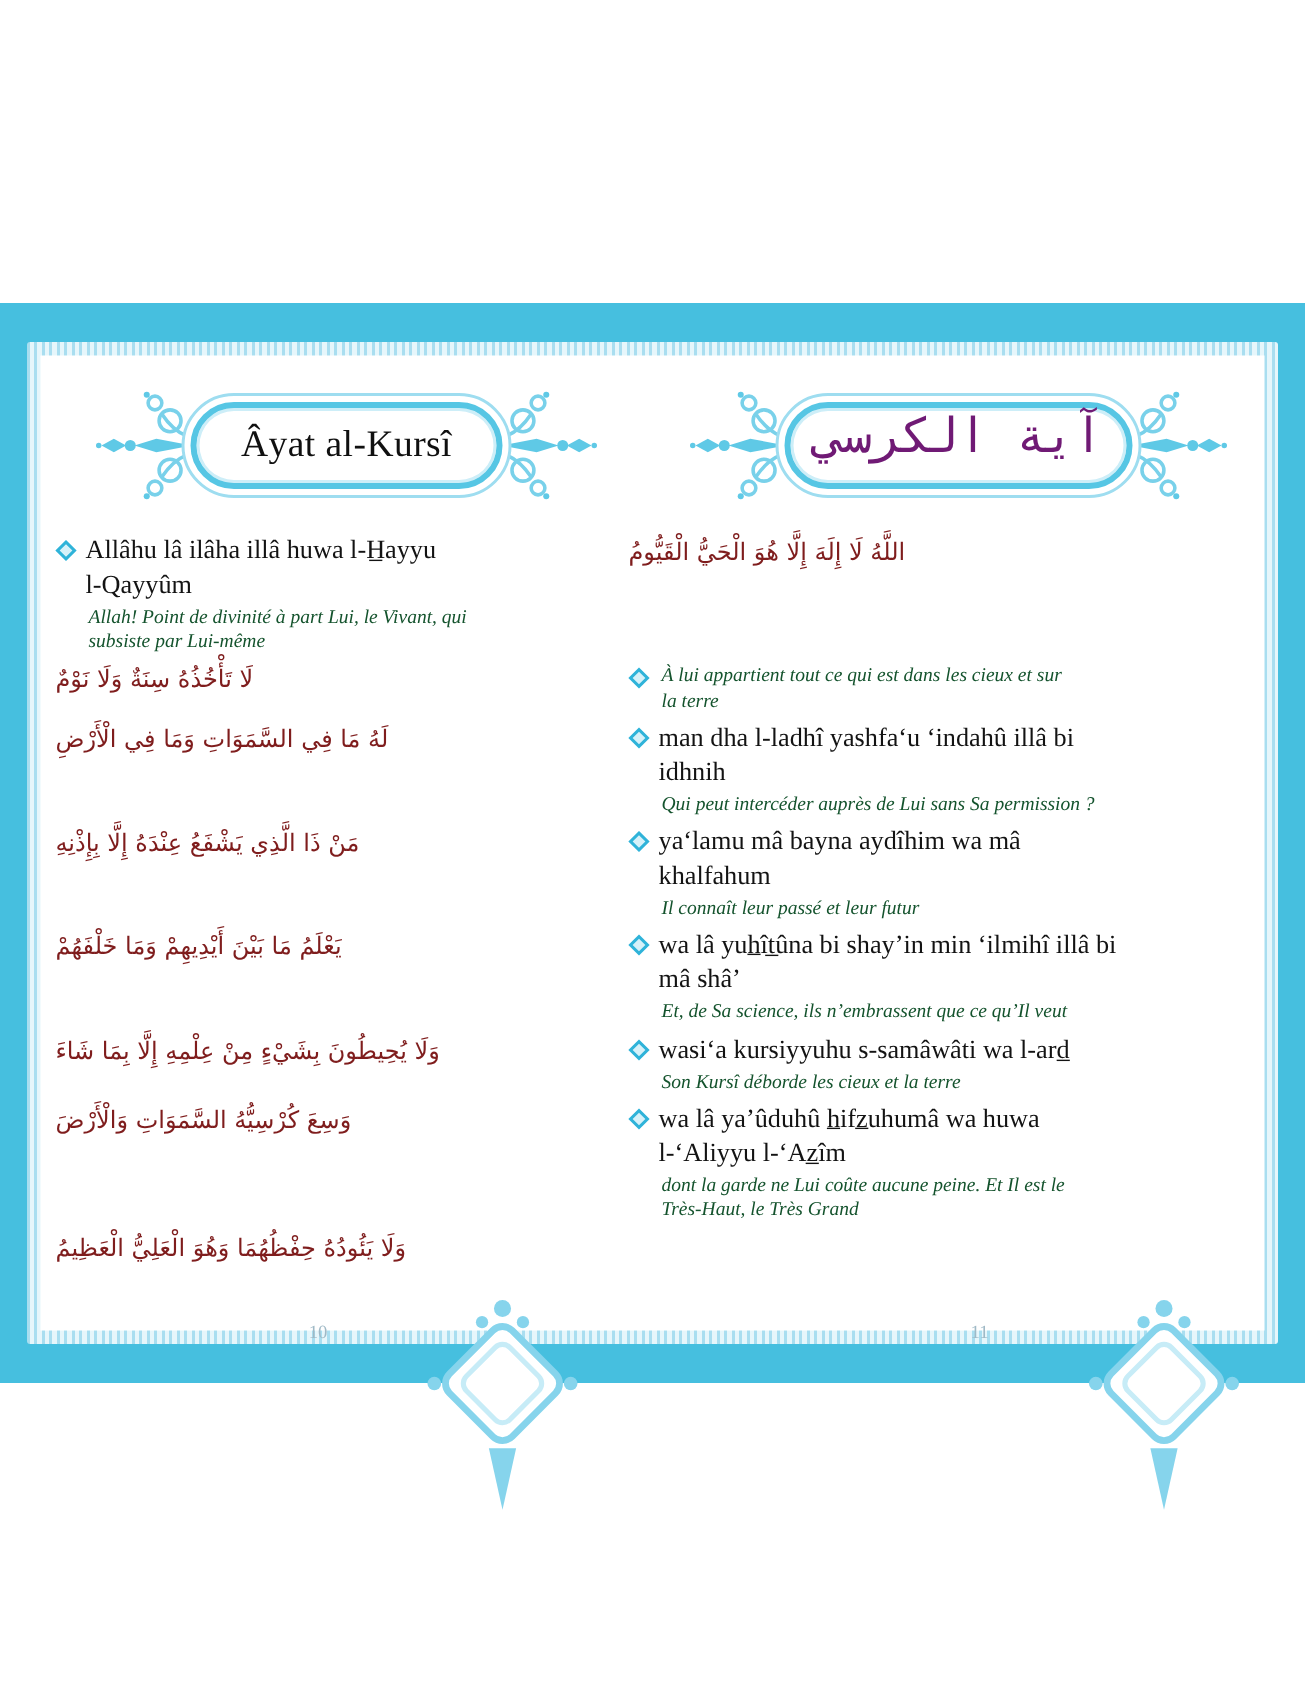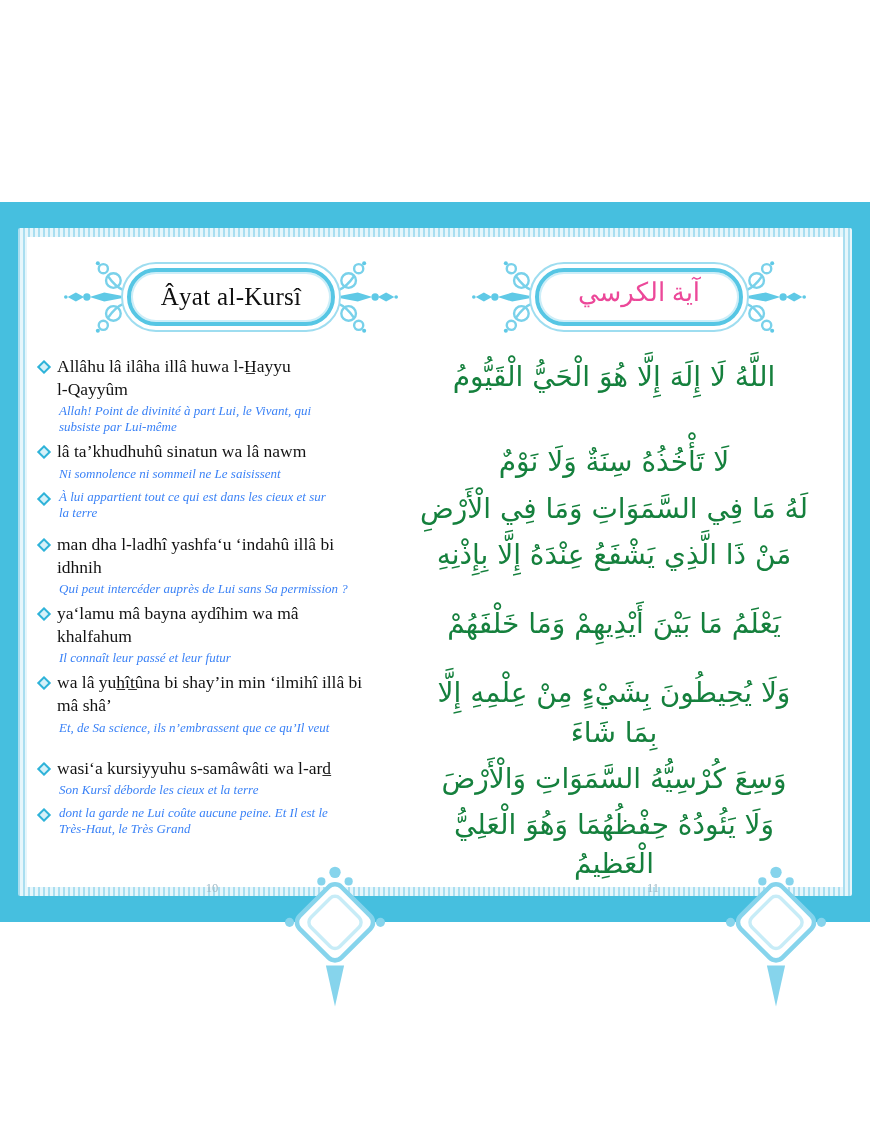--- a/index.html
+++ b/index.html
@@ -22,39 +22,39 @@
   
   .headers { display:flex; margin-top:12px; height:96px; flex:none; }
   .header { flex:1; display:flex; align-items:center; justify-content:center; }
   .cartouche { border:2px solid #9eddf0; border-radius:46px; padding:4px; background:#fff; z-index:2; }
   .cartouche-in {
     border:4px solid #56c6e4; border-radius:40px; min-width:208px; height:58px;
     display:flex; align-items:center; justify-content:center; padding:0 16px; box-sizing:border-box;
     box-shadow:inset 0 0 0 2px #cdeef8; background:#fff;
   }
   .title-latin { font-size:25px; font-weight:normal; color:#101010; letter-spacing:.3px; }
-  .title-arabic { font-size:26px; font-family:Liberation Serif, serif; color:#ec4899; line-height:1; padding-bottom:8px; }
+  .title-arabic { font-size:32px; font-family:Liberation Mono, monospace; color:#701a75; line-height:1; padding-bottom:8px; }
   .flourish { width:64px; height:88px; flex:none; margin:0 -7px; z-index:1; }
   .flip { transform:scaleX(-1); }
 
   
   .content {
     flex:1; display:grid; grid-template-columns:372px 1fr; column-gap:10px; row-gap:5px;
     align-content:start; margin:10px 34px 0 10px;
   }
   .item { position:relative; padding-left:20px; }
   .bullet {
     position:absolute; left:2px; top:7px; width:6px; height:6px;
     background:#d6f1f9; border:2px solid #2fb3d9; transform:rotate(45deg);
   }
   .translit { font-size:17.5px; line-height:1.32; white-space:pre-line; color:#131313; }
-  .translation { font-size:13px; font-style:italic; line-height:1.24; white-space:pre-line; color:#3b82f6; margin-top:2px; padding-left:2px; }
+  .translation { font-size:13px; font-style:italic; line-height:1.24; white-space:pre-line; color:#14532d; margin-top:2px; padding-left:2px; }
   .arabic {
-    direction:rtl; text-align:center; font-family:"DejaVu Sans",sans-serif;
-    font-size:28px; line-height:1.4; color:#15803d; padding-top:2px;
+    direction:rtl; text-align:left; font-family:"DejaVu Sans",sans-serif;
+    font-size:16px; line-height:1.4; color:#7f1d1d; padding-top:2px;
   }
 
   
   .medallion { position:absolute; width:54px; height:66px; z-index:5;text-decoration:underline; }
   .m-left  { left:185px; top:659px; }
   .m-right { left:626px; top:659px; }
   .medallion svg { position:absolute; inset:0; }
   .pagenum {
     position:absolute; left:0; top:20px; width:54px; text-align:center;
     font-size:12.5px; color:#9fb9c6; font-family:"Liberation Serif",serif;
@@ -133,25 +133,20 @@
 
         <div class="item">
           <span class="bullet"></span>
           <div class="translit">Allâhu lâ ilâha illâ huwa l-H̲ayyu
 l-Qayyûm</div>
           <div class="translation">Allah! Point de divinité à part Lui, le Vivant, qui
 subsiste par Lui-même</div>
         </div>
         <div class="arabic" dir="rtl">اللَّهُ لَا إِلَهَ إِلَّا هُوَ الْحَيُّ الْقَيُّومُ</div>
 
-        <div class="item">
-          <span class="bullet"></span>
-          <div class="translit">lâ ta’khudhuhû sinatun wa lâ nawm</div>
-          <div class="translation">Ni somnolence ni sommeil ne Le saisissent</div>
-        </div>
         <div class="arabic" dir="rtl">لَا تَأْخُذُهُ سِنَةٌ وَلَا نَوْمٌ</div>
 
         <div class="item">
           <span class="bullet"></span>
           <div class="translation">À lui appartient tout ce qui est dans les cieux et sur
 la terre</div>
         </div>
         <div class="arabic" dir="rtl">لَهُ مَا فِي السَّمَوَاتِ وَمَا فِي الْأَرْضِ</div>
 
         <div class="item">
@@ -180,20 +175,22 @@
 
         <div class="item">
           <span class="bullet"></span>
           <div class="translit">wasi‘a kursiyyuhu s-samâwâti wa l-ard̲</div>
           <div class="translation">Son Kursî déborde les cieux et la terre</div>
         </div>
         <div class="arabic" dir="rtl">وَسِعَ كُرْسِيُّهُ السَّمَوَاتِ وَالْأَرْضَ</div>
 
         <div class="item">
           <span class="bullet"></span>
+          <div class="translit">wa lâ ya’ûduhû h̲ifz̲uhumâ wa huwa
+l-‘Aliyyu l-‘Az̲îm</div>
           <div class="translation">dont la garde ne Lui coûte aucune peine. Et Il est le
 Très-Haut, le Très Grand</div>
         </div>
         <div class="arabic" dir="rtl">وَلَا يَئُودُهُ حِفْظُهُمَا وَهُوَ الْعَلِيُّ الْعَظِيمُ</div>
 
       </div>
     </div>
   </div>
 
   <div class="medallion m-left">

